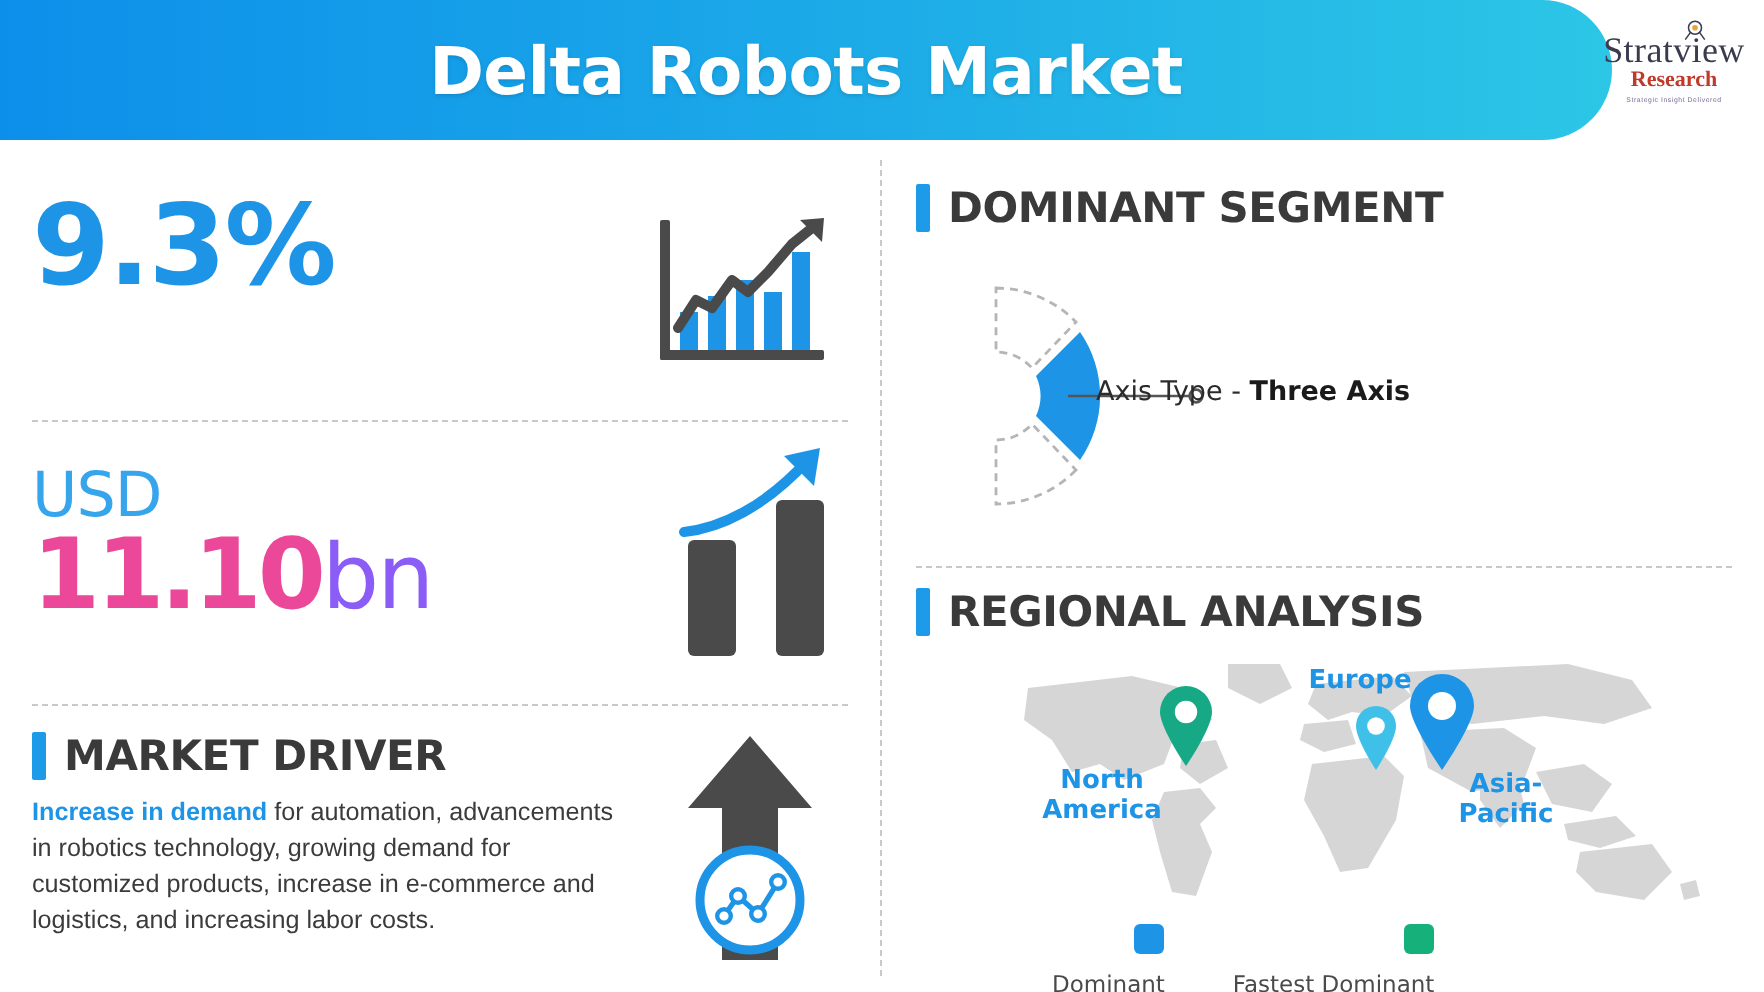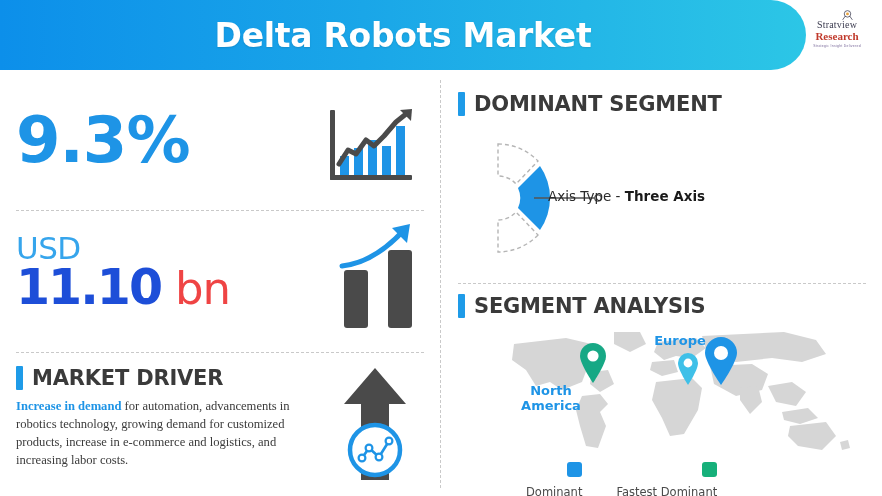--- a/index.html
+++ b/index.html
@@ -21,21 +21,21 @@
   }
   .header-title{
     color:#ffffff;font-size:33px;font-weight:bold;letter-spacing:-0.3px;
     text-shadow:0 1px 2px rgba(0,0,0,.12);
     font-family:"DejaVu Sans", sans-serif;
   }
   .logo{
     position:absolute;right:8px;top:8px;width:74px;height:52px;
     display:flex;flex-direction:column;align-items:center;justify-content:center;
   }
-  .logo-main{font-family:"Liberation Serif", serif;font-size:10px;color:#3b3b4f;line-height:1;letter-spacing:.2px;}
+  .logo-main{font-family:"Liberation Serif", serif;font-size:18px;color:#3b3b4f;line-height:1;letter-spacing:.2px;}
   .logo-sub{font-family:"Liberation Serif", serif;font-size:11px;color:#C0392B;line-height:1.2;font-weight:bold;}
   .logo-tag{font-size:3.4px;color:#7a6a9a;letter-spacing:.3px;margin-top:1px;white-space:nowrap;}
   .logo-mark{position:absolute;right:20px;top:1px;width:13px;height:13px;}
 
   
   .vdivider{
     position:absolute;left:440px;top:80px;width:0;height:408px;
     border-left:1px dashed #c9c9c9;
   }
   .hdiv{position:absolute;border-top:1px dashed #c9c9c9;height:0;}
@@ -48,39 +48,39 @@
   .tick{width:7px;height:24px;background:#1E9BE8;border-radius:1px;flex:none;}
   .sec-title h2{
     margin:0;font-size:21px;font-weight:bold;color:#3a3a3a;letter-spacing:-.2px;
     font-family:"DejaVu Sans", sans-serif;
   }
   .sec-note{font-size:12px;color:#7d7d7d;font-weight:normal;letter-spacing:.2px;}
 
   
   .cagr{position:absolute;left:16px;top:92px;width:300px;}
   .cagr-val{
-    margin-top:16px;font-size:64px;font-weight:bold;color:#1E94E6;line-height:1;
+    margin-top:4px;font-size:56px;font-weight:bold;color:#1E94E6;line-height:1;
     letter-spacing:-1px;font-family:"DejaVu Sans", sans-serif;
   }
   .cagr-icon{position:absolute;left:322px;top:106px;width:96px;height:86px;}
 
   
   .msize{position:absolute;left:16px;top:226px;width:300px;}
   .usd{font-size:31px;color:#36A5EC;line-height:1.05;margin-top:6px;letter-spacing:-.5px;
        font-family:"DejaVu Sans", sans-serif;}
   .msize-val{line-height:1;margin-top:-2px;font-family:"DejaVu Sans", sans-serif;}
-  .msize-num{font-size:49px;font-weight:bold;color:#1d4ed8;letter-spacing:-2px;}
-  .msize-unit{font-size:45px;color:#ef4444;letter-spacing:-1px;margin-left:14px;}
+  .msize-num{font-size:49px;font-weight:bold;color:#ec4899;letter-spacing:-2px;}
+  .msize-unit{font-size:45px;color:#8b5cf6;letter-spacing:-1px;}
   .msize-icon{position:absolute;left:334px;top:222px;width:90px;height:110px;}
 
   
   .driver{position:absolute;left:16px;top:366px;width:300px;}
   .driver-body{
     margin-top:8px;font-size:12.6px;line-height:1.42;color:#3b3b3b;
-    font-family:Liberation Serif, serif;
+    font-family:Liberation Sans, sans-serif;
   }
   .driver-hl{color:#1E94E6;font-weight:bold;}
   .driver-icon{position:absolute;left:336px;top:362px;width:78px;height:120px;}
 
   
   .domseg{position:absolute;left:458px;top:92px;width:410px;}
   .domseg-graphic{position:absolute;left:452px;top:128px;width:420px;height:140px;}
   .seg-label{
     position:absolute;left:548px;top:188px;font-size:13.5px;color:#2b2b2b;
     font-family:"DejaVu Sans", sans-serif;white-space:nowrap;
@@ -198,21 +198,21 @@
     <circle cx="146" cy="70" r="3.2" fill="#ffffff" stroke="#555" stroke-width="1.3"></circle>
   </svg>
 
   <div class="seg-label">
     <span>Axis Type - </span><b>Three Axis</b>
   </div>
 
   <div class="region">
     <div class="sec-title">
       <div class="tick"></div>
-      <h2>SEGMENT ANALYSIS</h2>
+      <h2>REGIONAL ANALYSIS</h2>
     </div>
   </div>
 
   <svg class="map-wrap" viewBox="0 0 360 130">
     <g fill="#D6D6D6">
 
       <path d="M18 18 L70 12 L104 20 L110 34 L92 40 L86 56 L66 64 L54 56 L40 60 L30 44 L16 34 Z"></path>
       <path d="M96 46 L112 44 L118 58 L104 66 L94 58 Z"></path>
 
       <path d="M86 70 L104 68 L112 78 L104 86 L110 100 L102 122 L90 120 L84 100 L80 84 Z"></path>
@@ -250,20 +250,24 @@
   <svg style="position:absolute;left:703px;top:336px;width:36px;height:50px;" viewBox="0 0 36 50">
     <path d="M18 49 C18 49 2 26 2 17 A16 16 0 0 1 34 17 C34 26 18 49 18 49 Z" fill="#1E94E6"></path>
     <circle cx="18" cy="17" r="7" fill="#ffffff"></circle>
   </svg>
 
   <div class="rlabel na">
     <span>North</span><br>
     <span>America</span>
   </div>
   <div class="rlabel eu">Europe</div>
+  <div class="rlabel ap">
+    <span>Asia-</span><br>
+    <span>Pacific</span>
+  </div>
 
   <div class="legend">
     <div class="legend-item">
       <div class="swatch sw-dom"></div>
       <span>Dominant</span>
     </div>
     <div class="legend-item">
       <div class="swatch sw-fast"></div>
       <span>Fastest Dominant</span>
     </div>

